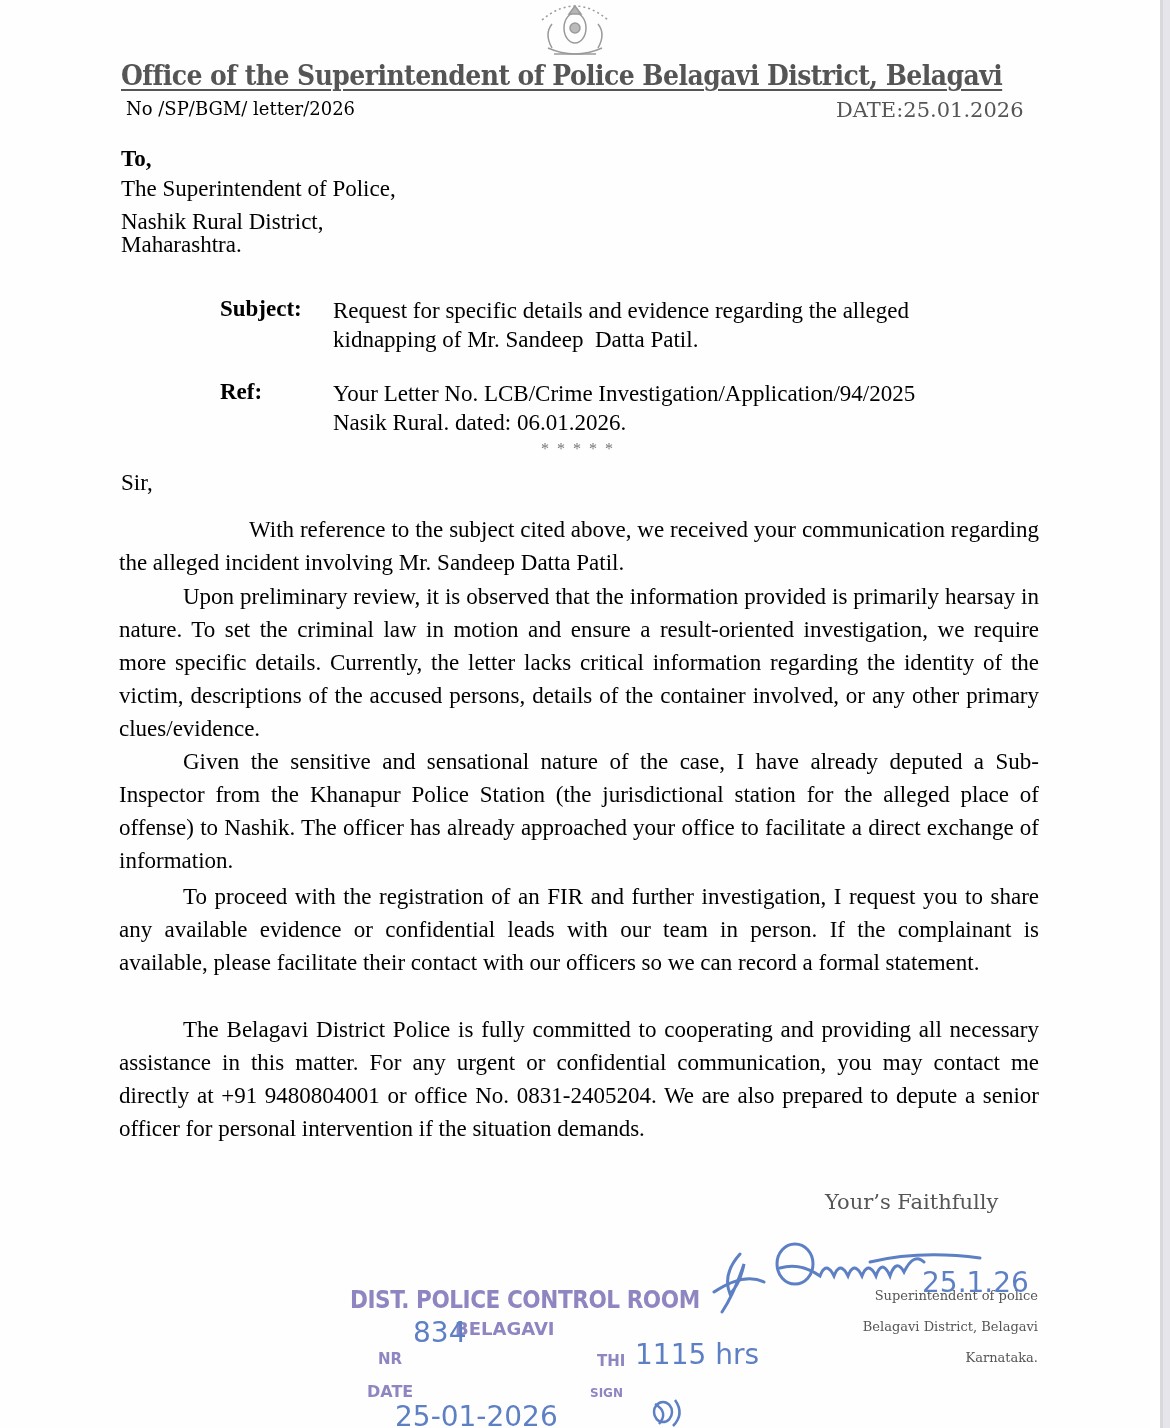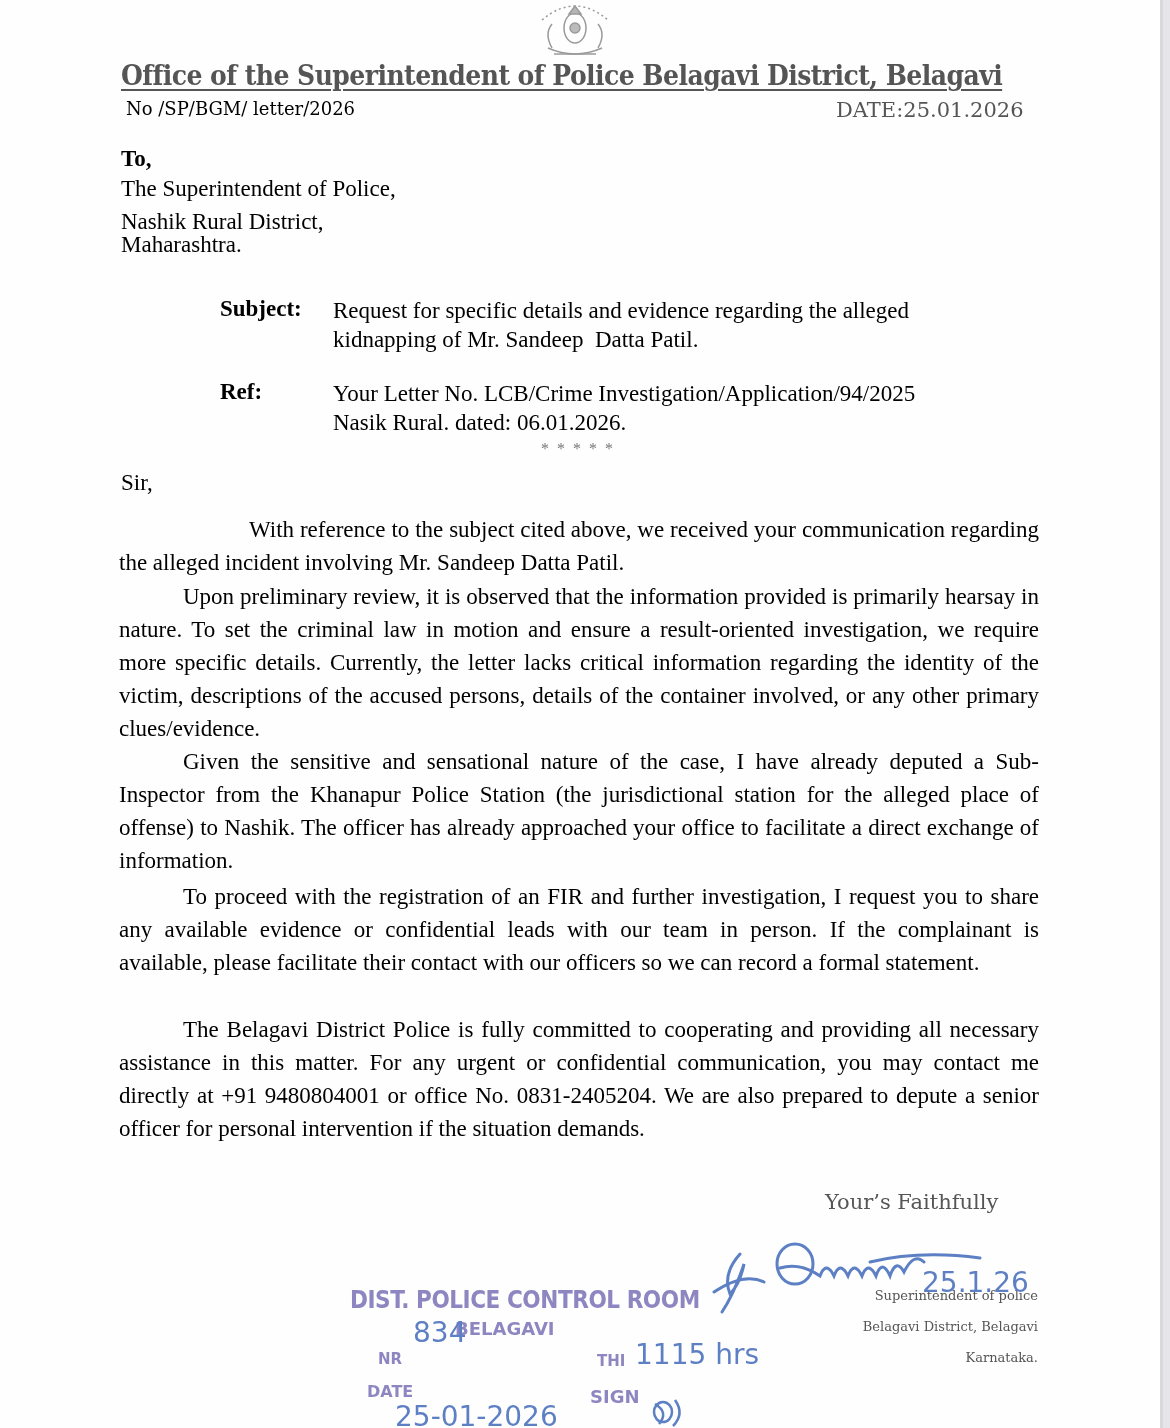--- a/index.html
+++ b/index.html
@@ -101,21 +101,21 @@
   </svg>
 
   <div class="stamp" style="left:350px; top:1286px; font-size:24px; letter-spacing:-0.5px; transform:scaleX(0.9); transform-origin:left">DIST. POLICE CONTROL ROOM</div>
   <div class="stamp" style="left:455px; top:1318px; font-size:18px">BELAGAVI</div>
   <div class="stamp" style="left:378px; top:1350px; font-size:15px">NR</div>
   <div class="hand" style="left:413px; top:1316px">834</div>
   <div class="stamp" style="left:597px; top:1352px; font-size:15px">THI</div>
   <div class="hand" style="left:635px; top:1338px">1115 hrs</div>
   <div class="stamp" style="left:367px; top:1382px; font-size:16px">DATE</div>
   <div class="hand" style="left:395px; top:1400px">25-01-2026</div>
-  <div class="stamp" style="left:590px; top:1386px; font-size:18px">SIGN</div>
+  <div class="stamp" style="left:590px; top:1386px; font-size:12px">SIGN</div>
   <svg style="position:absolute; left:645px; top:1396px; width:45px; height:32px" viewBox="0 0 45 32">
     <g fill="none" stroke="#5d7fc4" stroke-width="2.5">
         <ellipse cx="18" cy="16" rx="9" ry="10"></ellipse>
         <path d="M10 8 q14 8 4 20 M30 4 q10 14 -2 26"></path>
       </g>
   </svg>
 </div>
 
 <div class="edge"></div>
 

